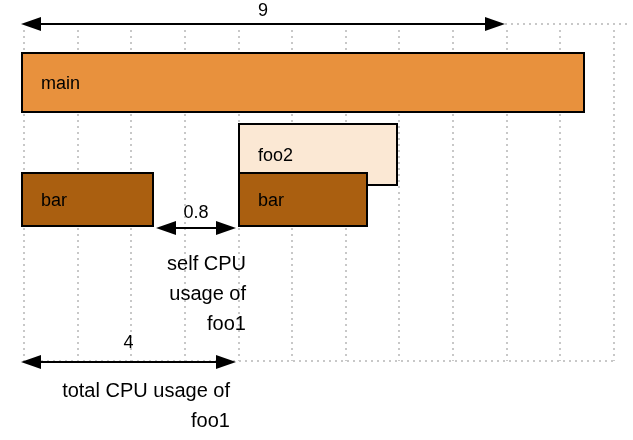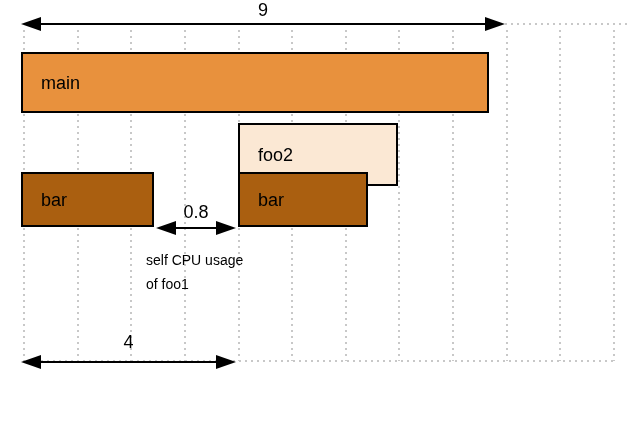--- a/index.html
+++ b/index.html
@@ -32,21 +32,21 @@
     position:absolute;left:0;top:0;width:0;height:0;
     border-top:7px solid transparent;border-bottom:7px solid transparent;
     border-right:20px solid #000;
   }
   .arrow .head-r{
     position:absolute;right:0;top:0;width:0;height:0;
     border-top:7px solid transparent;border-bottom:7px solid transparent;
     border-left:20px solid #000;
   }
   .mval{position:absolute;text-align:center;font-size:18px;z-index:3;}
-  .caption{position:absolute;text-align:left;font-size:14px;line-height:24px;z-index:3;}
+  .caption{position:absolute;text-align:right;font-size:20px;line-height:30px;z-index:3;}
 </style>
 </head>
 <body>
 
 <div class="canvas">
 
   <div id="gridlines">
       <div class="vgrid" style="left: 23px;"></div>
       <div class="vgrid" style="left: 77px;"></div>
       <div class="vgrid" style="left: 130px;"></div>
@@ -64,21 +64,21 @@
   <div class="hdots" style="top:23px;left:505px;width:125px;"></div>
   <div class="hdots" style="top:360px;left:23px;width:590px;"></div>
 
   <div class="mval" style="left:21px;top:0px;width:484px;">9</div>
   <div class="arrow" style="left:21px;top:17px;width:484px;">
     <span class="shaft"></span>
     <span class="head-l"></span>
     <span class="head-r"></span>
   </div>
 
-  <div class="frame" style="left: 21px; top: 52px; width: 468px; height: 61px; background-color: rgb(232, 145, 61);">
+  <div class="frame" style="left: 21px; top: 52px; width: 564px; height: 61px; background-color: rgb(232, 145, 61);">
     <span class="lbl">main</span>
   </div>
 
 
   <div class="frame" style="left: 238px; top: 111px; width: 160px; height: 63px; background-color: rgb(251, 232, 212); margin-top: 12px;">
     <span class="lbl">foo2</span>
   </div>
 
   <div class="frame" style="left: 21px; top: 172px; width: 133px; height: 55px; background-color: rgb(170, 95, 16);">
     <span class="lbl">bar</span>
@@ -95,14 +95,15 @@
     <span class="head-r"></span>
   </div>
   <div class="caption" style="left:146px;top:248px;width:100px;">self CPU usage of foo1</div>
 
   <div class="mval" style="left:21px;top:332px;width:215px;">4</div>
   <div class="arrow" style="left:21px;top:355px;width:215px;">
     <span class="shaft"></span>
     <span class="head-l"></span>
     <span class="head-r"></span>
   </div>
+  <div class="caption" style="left:40px;top:375px;width:190px;">total CPU usage of foo1</div>
 
 </div>
 
 </body></html>

